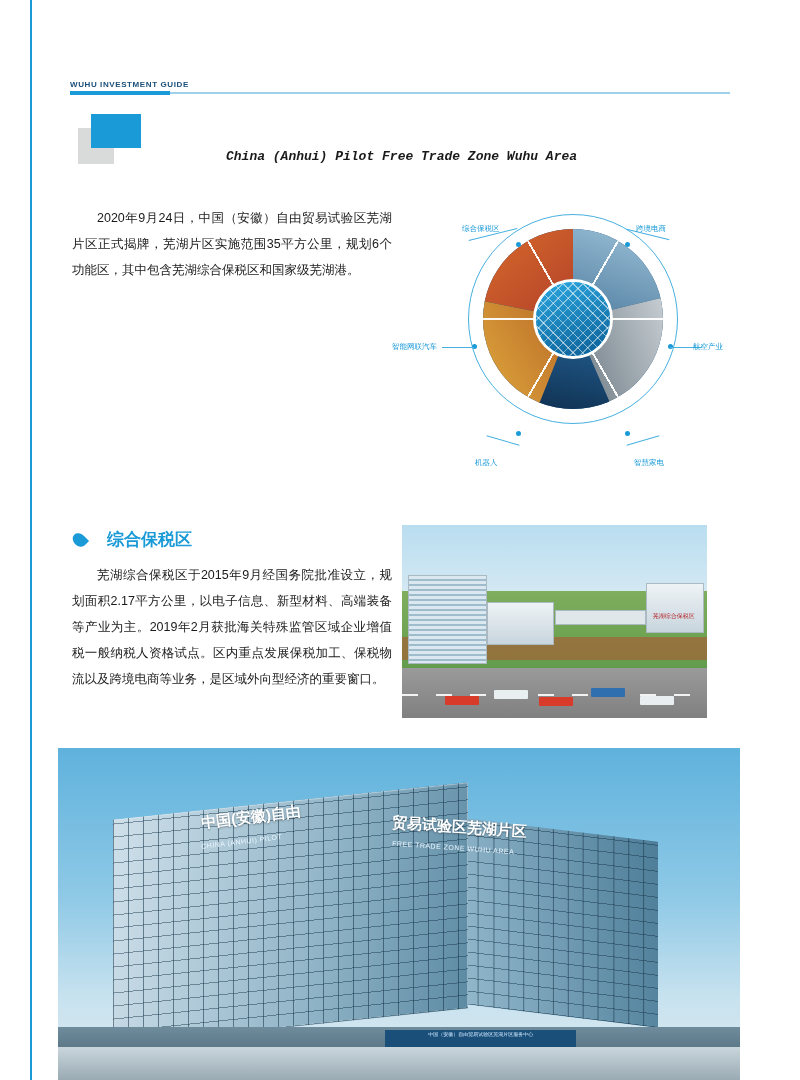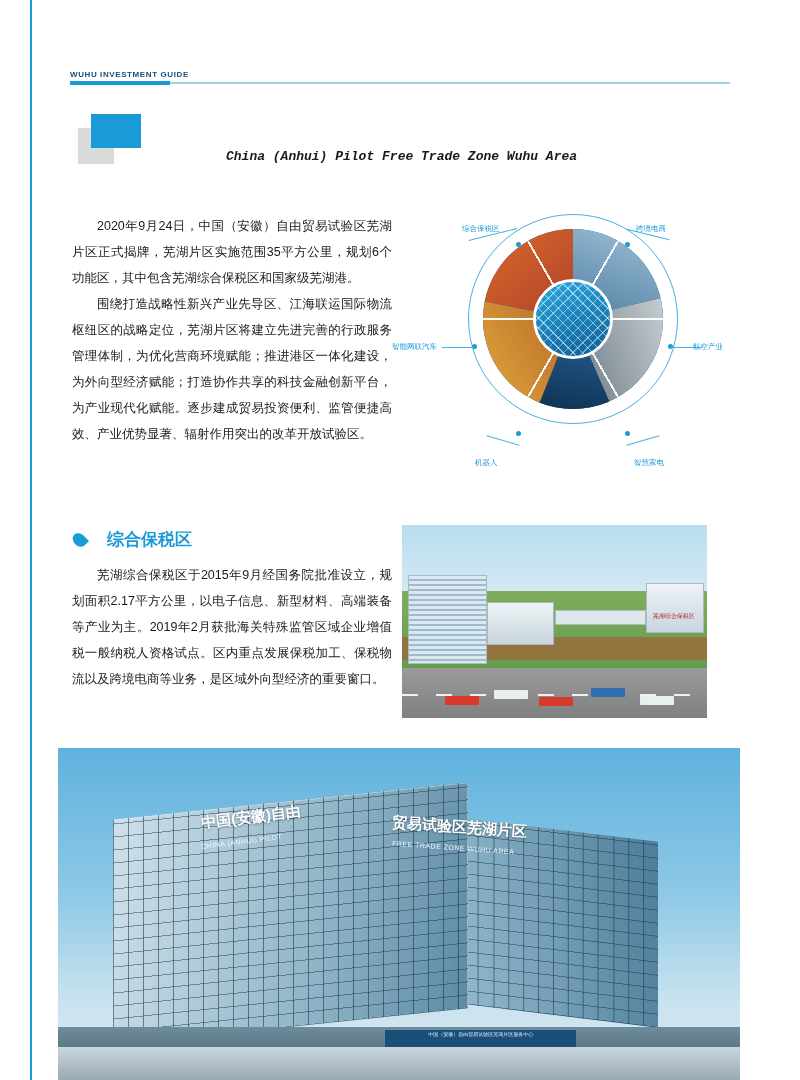--- a/index.html
+++ b/index.html
@@ -20,21 +20,21 @@
     left: 30px;
     top: 0;
     width: 2px;
     height: 1080px;
     background: #1a9ad7;
   }
   
   .runhead {
     position: absolute;
     left: 70px;
-    top: 70px;
+    top: 80px;
     width: 660px;
   }
   .runhead .kicker {
     font-size: 8px;
     letter-spacing: 0.6px;
     color: #1a4f7a;
     font-weight: bold;
     padding-bottom: 3px;
   }
   .runhead .rule {
@@ -106,21 +106,20 @@
     text-justify: inter-ideograph;
   }
   .col-text p {
     margin: 0;
     text-indent: 2em;
   }
   #intro-text {
     left: 72px;
     top: 205px;
     width: 320px;
-    margin-top: 8px;
   }
   
   .wheel {
     position: absolute;
     left: 412px;
     top: 196px;
     width: 316px;
     height: 306px;
   }
   .wheel-ring {
@@ -302,21 +301,20 @@
 </div>
 
 <div class="title-block">
   <div class="title-sq-gray"></div>
   <div class="title-sq-blue"></div>
   <div class="title-en">China (Anhui) Pilot Free Trade Zone Wuhu Area</div>
 </div>
 
 <div class="col-text" id="intro-text">
   <p>2020年9月24日，中国（安徽）自由贸易试验区芜湖片区正式揭牌，芜湖片区实施范围35平方公里，规划6个功能区，其中包含芜湖综合保税区和国家级芜湖港。</p>
-  <p>围绕打造战略性新兴产业先导区、江海联运国际物流枢纽区的战略定位，芜湖片区将建立先进完善的行政服务管理体制，为优化营商环境赋能；推进港区一体化建设，为外向型经济赋能；打造协作共享的科技金融创新平台，为产业现代化赋能。逐步建成贸易投资便利、监管便捷高效、产业优势显著、辐射作用突出的改革开放试验区。</p>
 </div>
 
 <div class="wheel">
   <div class="wheel-ring"></div>
 
   <div class="donut">
 
     <div class="seg" style="clip-path: polygon(50% 50%, 50% 0, 0 0, 0 40%); background: linear-gradient(140deg,#d86a2a,#b6452a 45%,#8fb8cf);"></div>
     <div class="seg" style="clip-path: polygon(50% 50%, 50% 0, 100% 0, 100% 38%); background: linear-gradient(200deg,#9fc3da,#3f6f93 60%,#17405f);"></div>
     <div class="seg" style="clip-path: polygon(50% 50%, 100% 38%, 100% 78%, 72% 100%); background: linear-gradient(250deg,#d8dee2,#5d6b75 70%,#22303a);"></div>

